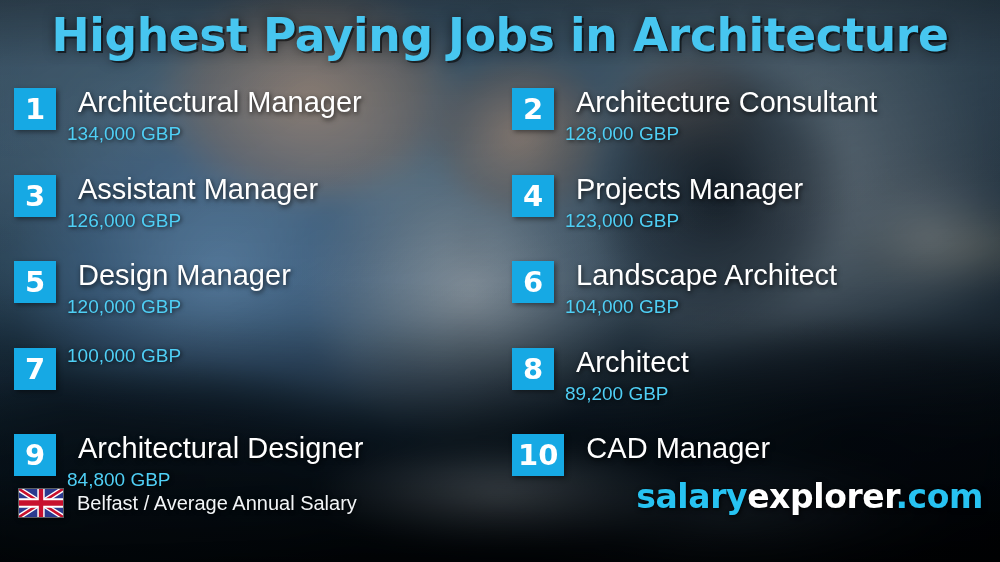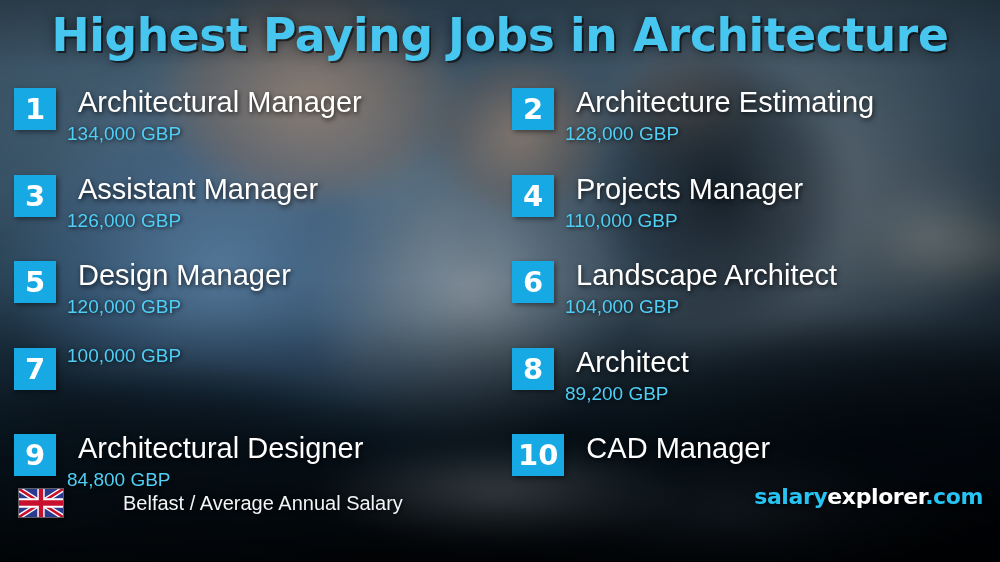--- a/index.html
+++ b/index.html
@@ -155,21 +155,21 @@
     color:#4fcff5;
     text-shadow:1px 1px 4px rgba(0,0,0,0.8);
     margin-top:1px;
     margin-left:0;
   }
 
   
   .footer-left {
     position:absolute;
     left:18px; bottom:6px;
-    display:flex; align-items:center;gap:46px;
+    display:flex; align-items:center;
   }
 
   .flag {
     position:relative;
     width:46px; height:30px;
     border:1px solid rgba(255,255,255,0.35);
     overflow:hidden;
     flex:none;
     box-shadow:1px 1px 4px rgba(0,0,0,0.6);
   }
@@ -183,21 +183,21 @@
     color:#f2f5f7;
     text-shadow:1px 1px 4px rgba(0,0,0,0.85);
     white-space:nowrap;
   }
 
   .brand {
     position:absolute;
     right:17px; bottom:11px;
     font-family:"DejaVu Sans", sans-serif;
     font-weight:bold;
-    font-size:22px;
+    font-size:33px;
     line-height:32px;
     letter-spacing:-0.4px;
     white-space:nowrap;
     text-shadow:1px 1px 5px rgba(0,0,0,0.9);
   }
   .brand .b-cyan  { color:#27c3f2; }
   .brand .b-white { color:#ffffff; }
 </style>
 </head>
 <body>
@@ -223,39 +223,39 @@
         <div class="job-item col-left">
           <div class="rank-badge">1</div>
           <div class="job-text">
             <div class="job-title">Architectural Manager</div>
             <div class="job-salary">134,000 GBP</div>
           </div>
         </div>
         <div class="job-item col-right">
           <div class="rank-badge">2</div>
           <div class="job-text">
-            <div class="job-title">Architecture Estimating</div>
+            <div class="job-title">Architecture Consultant</div>
             <div class="job-salary">128,000 GBP</div>
           </div>
         </div>
       </div>
 
       <div class="job-row">
         <div class="job-item col-left">
           <div class="rank-badge">3</div>
           <div class="job-text">
             <div class="job-title">Assistant Manager</div>
             <div class="job-salary">126,000 GBP</div>
           </div>
         </div>
         <div class="job-item col-right">
           <div class="rank-badge">4</div>
           <div class="job-text">
             <div class="job-title">Projects Manager</div>
-            <div class="job-salary">110,000 GBP</div>
+            <div class="job-salary">123,000 GBP</div>
           </div>
         </div>
       </div>
 
       <div class="job-row">
         <div class="job-item col-left">
           <div class="rank-badge">5</div>
           <div class="job-text">
             <div class="job-title">Design Manager</div>
             <div class="job-salary">120,000 GBP</div>

